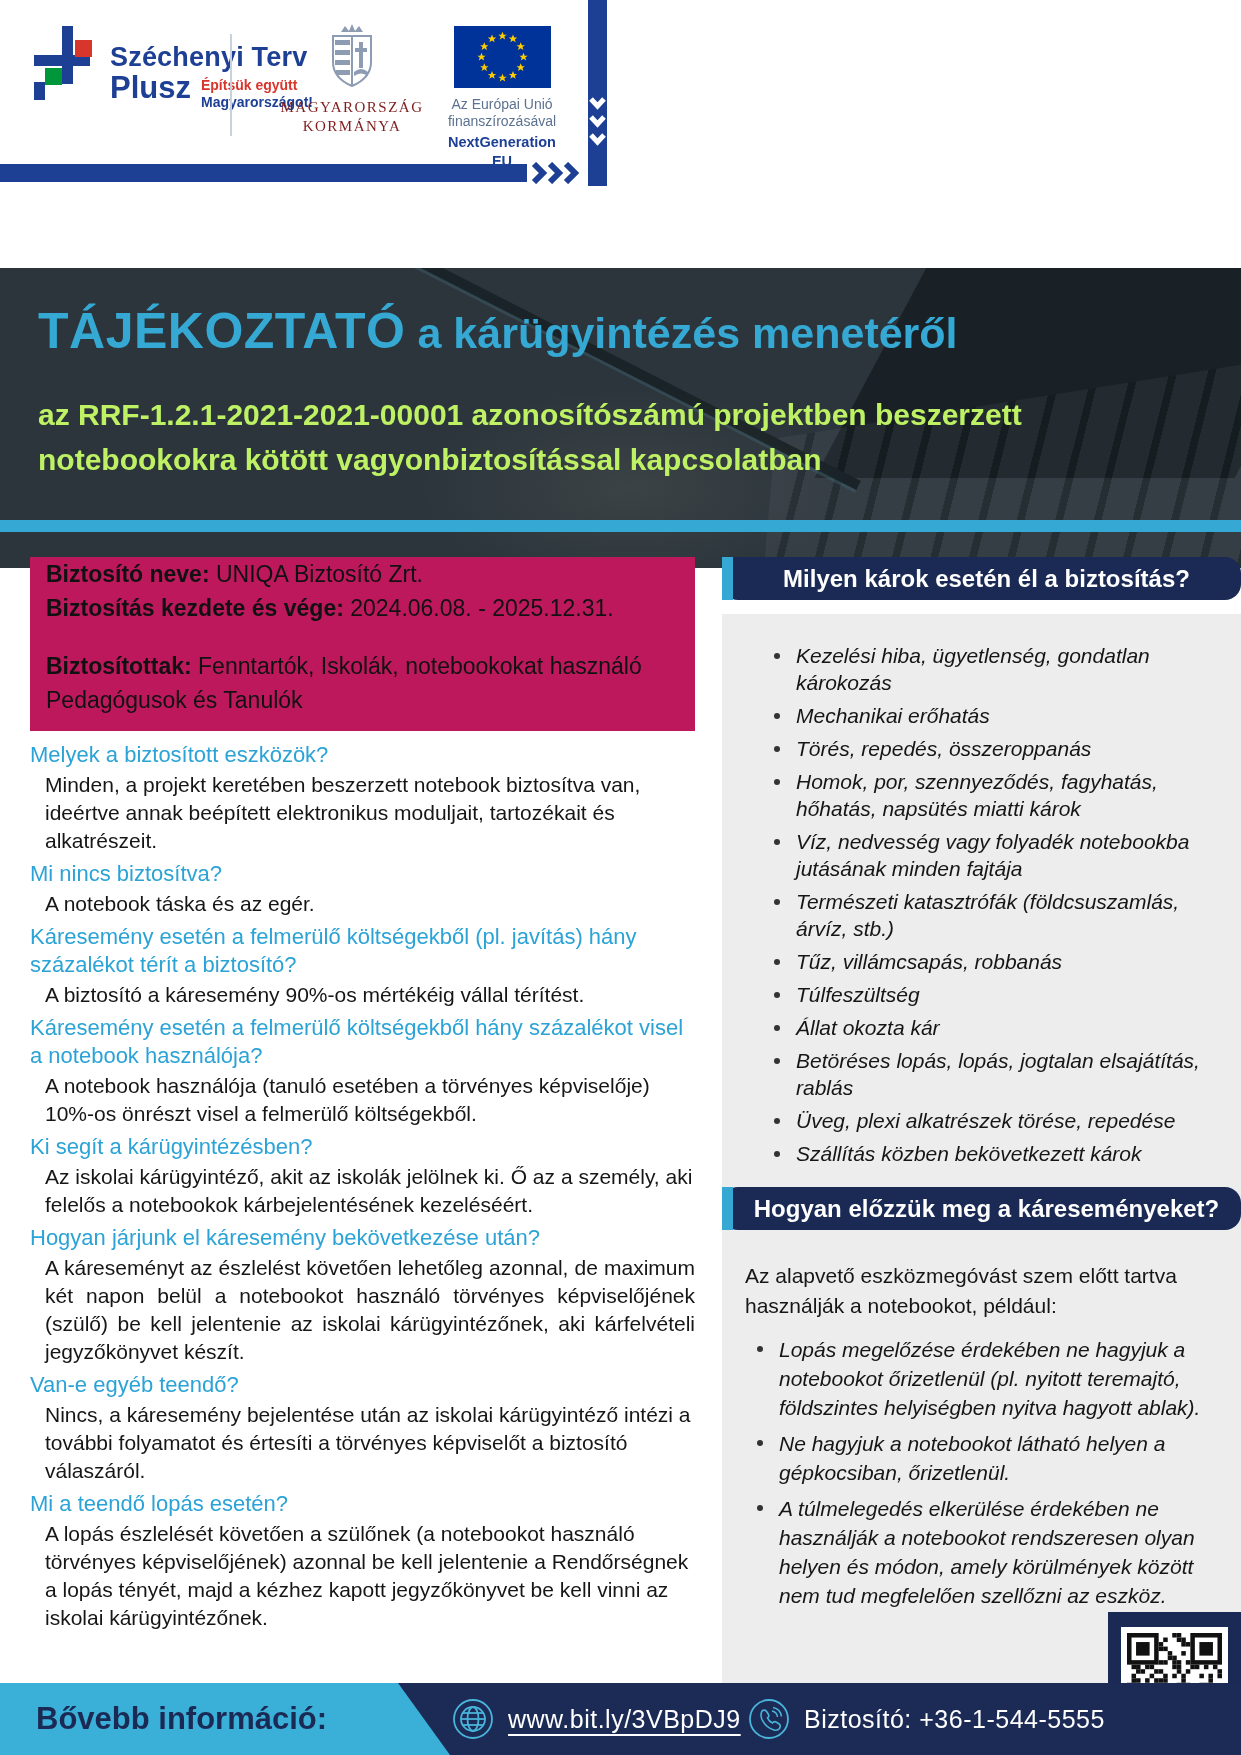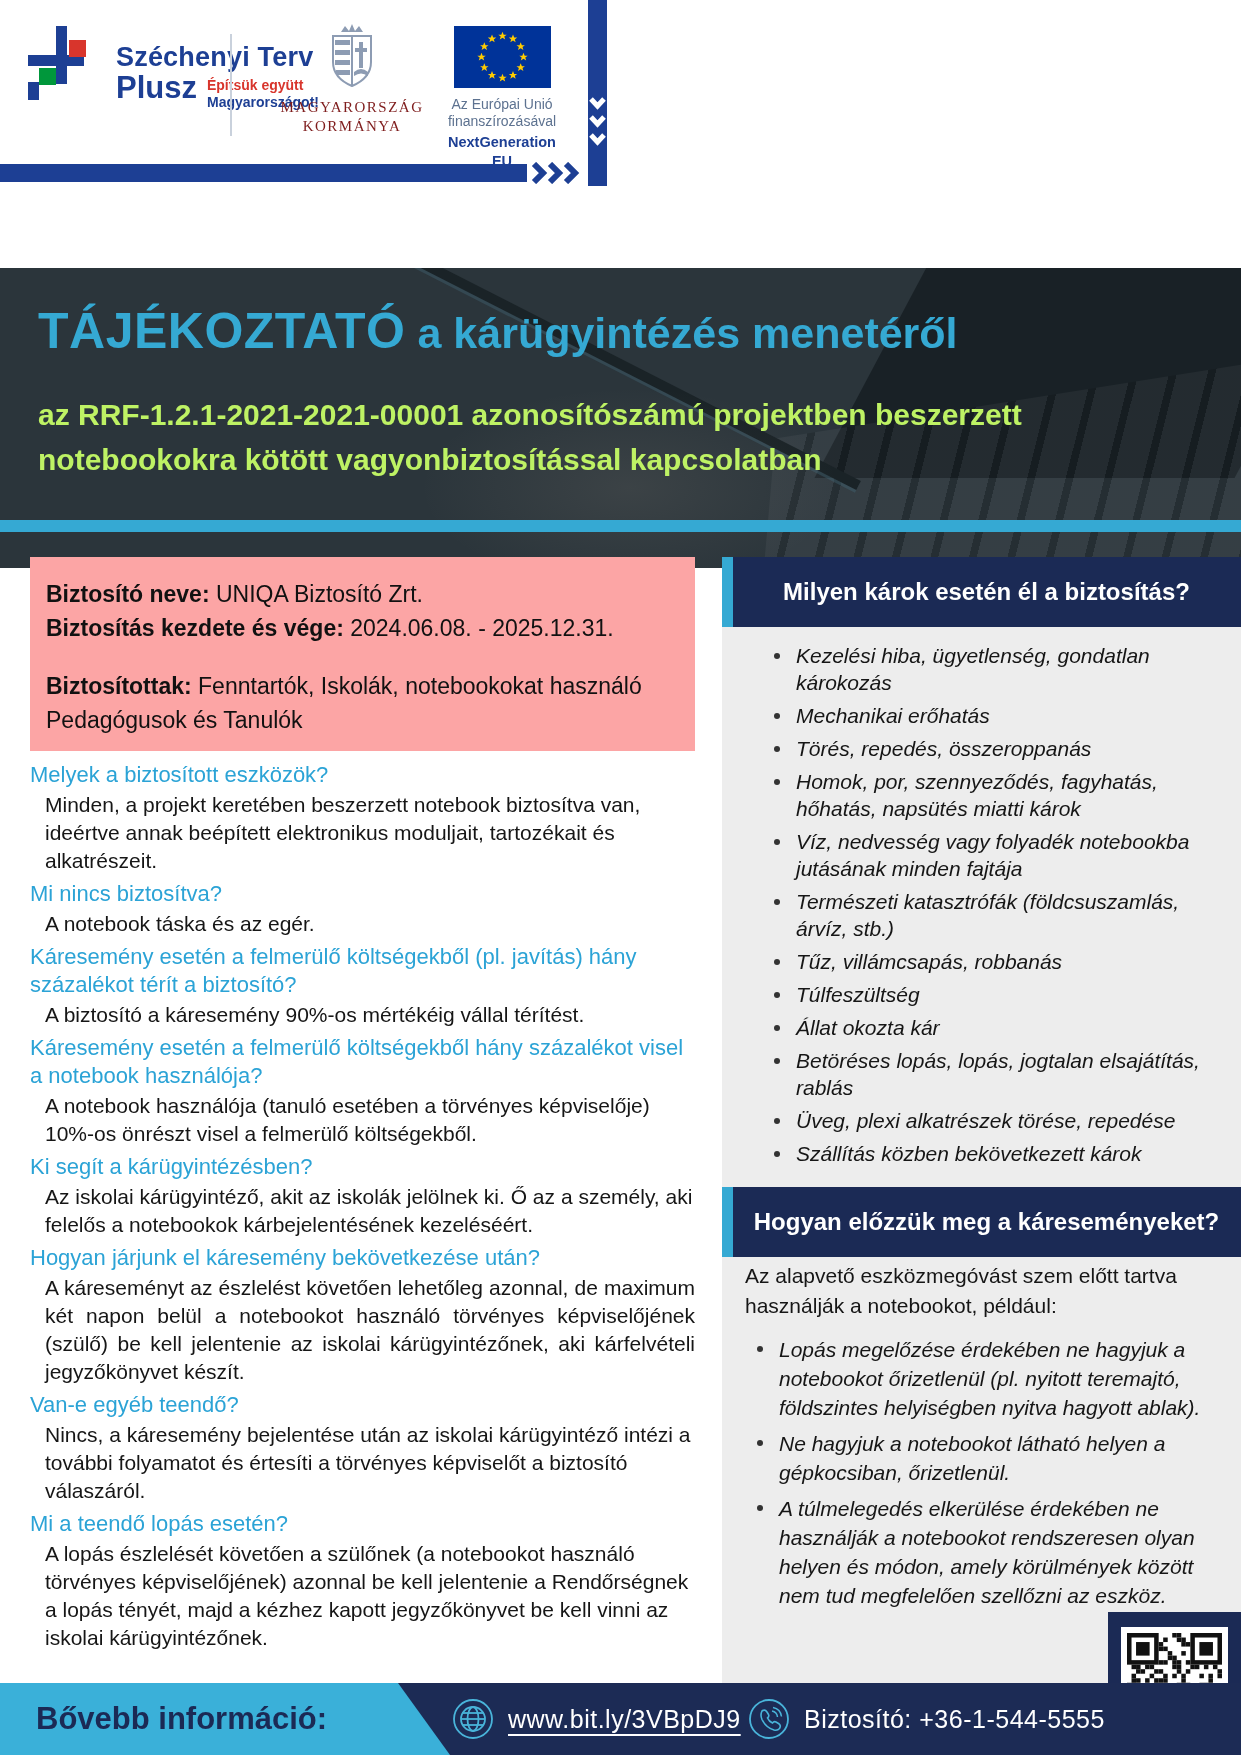--- a/index.html
+++ b/index.html
@@ -1,21 +1,21 @@
 <!DOCTYPE html>
 <html lang="hu"><head>
 <meta charset="utf-8">
 <style>
   html,body{margin:0;padding:0;background:#888;}
   .page{position:relative;width:1241px;height:1755px;background:#ffffff;
         font-family:"Liberation Sans",sans-serif;overflow:hidden;margin:0 auto;}
 
   
   .header{position:absolute;left:0;top:0;width:100%;height:186px;background:#fff;}
-  .sz-logo{position:absolute;left:26px;top:26px;display:flex;gap:24px;}
+  .sz-logo{position:absolute;left:32px;top:26px;display:flex;gap:12px;}
   .sz-cross{position:relative;width:66px;height:82px;}
   .sz-cross i{position:absolute;display:block;}
   .sz-v{left:30px;top:0;width:11px;height:58px;background:#1d3f94;}
   .sz-h{left:2px;top:29px;width:56px;height:11px;background:#1d3f94;}
   .sz-r{left:43px;top:14px;width:17px;height:17px;background:#d8352c;}
   .sz-g{left:13px;top:42px;width:17px;height:17px;background:#00973b;}
   .sz-b2{left:2px;top:56px;width:11px;height:18px;background:#1d3f94;}
   .sz-text{padding-top:16px;}
   .sz-line1{font-size:27px;font-weight:bold;color:#1d3f94;letter-spacing:.2px;}
   .sz-row{display:flex;align-items:flex-start;gap:10px;}
@@ -50,32 +50,32 @@
              background:radial-gradient(closest-side,rgba(205,185,165,.10),rgba(0,0,0,0));}
   .hero-inner{position:relative;padding:34px 38px 0 38px;}
   .hero-title{line-height:58px;white-space:nowrap;}
   .hero-title .strong{font-size:50px;font-weight:bold;color:#35a9d3;letter-spacing:.5px;}
   .hero-title .rest{font-size:43px;font-weight:bold;color:#35a9d3;}
   .hero-sub{margin-top:20px;max-width:1100px;font-size:30px;font-weight:bold;color:#bef264;line-height:45px;}
   .hero-stripe{position:absolute;left:0;top:520px;width:100%;height:12px;background:#35a9d3;}
 
   
   .left-col{position:absolute;left:30px;top:557px;width:665px;}
-  .info-box{background:#fca5a5;padding:20px 16px 14px 16px;font-size:23px;line-height:34px;color:#111;}
+  .info-box{background:#be185d;padding:0 16px 14px 16px;font-size:23px;line-height:34px;color:#111;}
   .info-box b{font-weight:bold;}
   .info-insured{margin-top:24px;}
   .faq{margin-top:10px;}
   .faq-item .q{color:#2ba3d6;font-weight:normal;font-size:22px;line-height:28px;margin:5px 0 2px 0;}
   .faq-item .a{font-size:21px;line-height:28px;color:#161616;padding-left:15px;}
   .faq-item:nth-of-type(6) .a{text-align:justify;}
 
   
   .right-panel{position:absolute;left:722px;top:614px;width:519px;height:1069px;background:#ededed;}
-  .panel-header{position:absolute;left:722px;width:519px;height:70px;background:#1b2a55;
-                display:flex;align-items:center;justify-content:center;}
+  .panel-header{position:absolute;left:722px;width:519px;height:43px;background:#1b2a55;
+                display:flex;align-items:center;justify-content:center;border-radius:16px;}
   .panel-header::before{content:"";position:absolute;left:0;top:0;bottom:0;width:11px;background:#35a9d3;}
   .panel-header .ph-text{color:#fff;font-weight:bold;font-size:24px;padding-left:10px;}
   .ph1{top:557px;} .ph2{top:1187px;}
   .bullets{position:absolute;margin:0;padding:0;list-style:none;font-style:italic;}
   .damages-list{left:762px;top:642px;width:455px;}
   .bullets li{position:relative;font-size:21px;line-height:27px;color:#161616;
               padding-left:34px;margin-bottom:6px;}
   .bullets li::before{content:"";position:absolute;left:12px;top:11px;width:6px;height:6px;
                       border-radius:50%;background:#333;}
   .prevention{position:absolute;left:745px;top:1261px;width:482px;}

